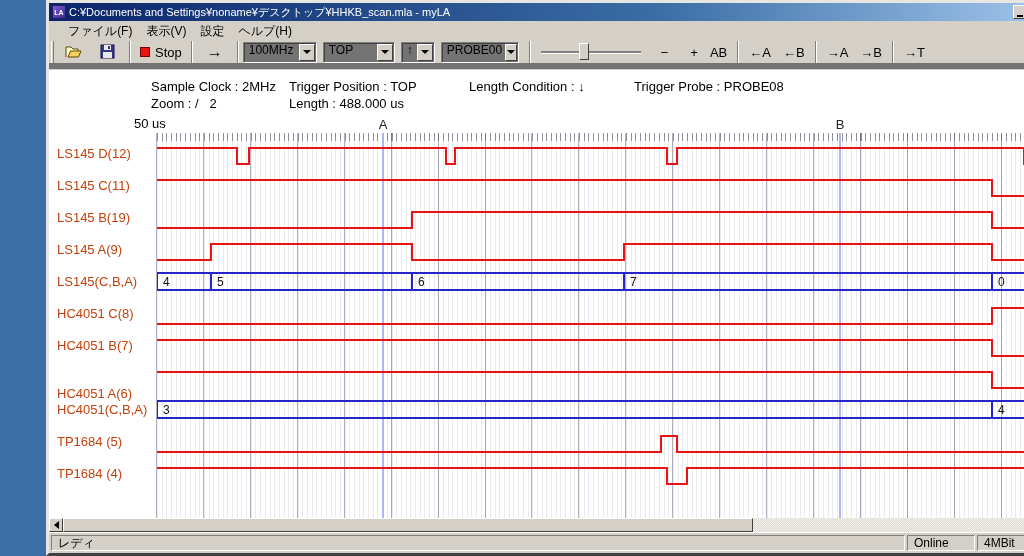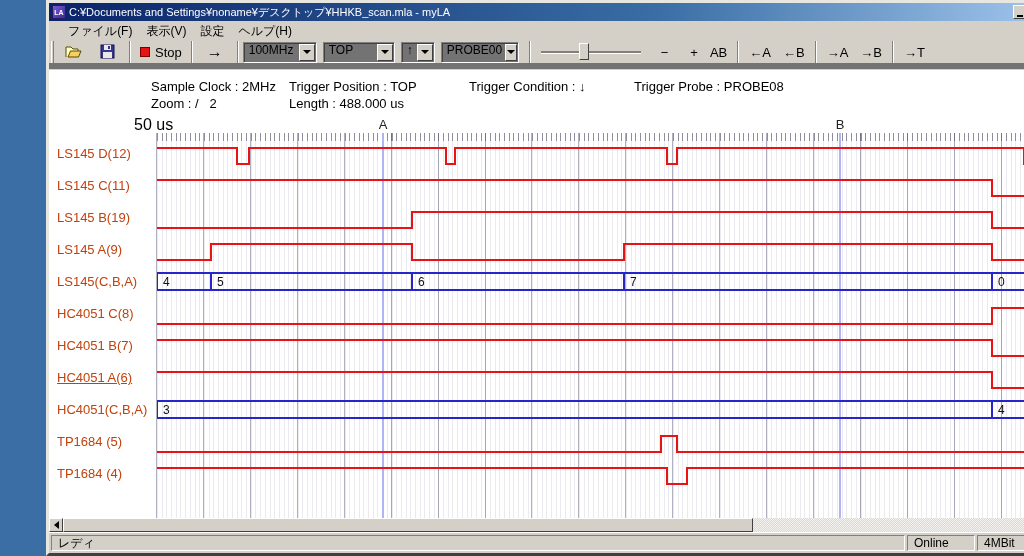--- a/index.html
+++ b/index.html
@@ -41,21 +41,21 @@
   .combo .drop i{width:0;height:0;border:4px solid transparent;border-top:4px solid #000;margin-top:4px;}
   .slider{position:relative;width:100px;height:20px;margin:0 6px;}
   .slider .track{position:absolute;left:0;right:0;top:9px;height:3px;background:#808080;
     border-bottom:1px solid #fff;}
   .slider .thumb{position:absolute;top:1px;width:10px;height:17px;background:#d4d0c8;
     border:1px solid;border-color:#fff #404040 #404040 #fff;}
   .flatbtn{font-size:13px;padding:3px 6px;color:#000;white-space:nowrap;}
   
   .client{position:absolute;left:0;top:67px;right:0;height:448px;background:#fff;overflow:hidden;}
   .info-line{position:absolute;font-size:13px;color:#000;white-space:pre;}
-  .timebase-label{position:absolute;left:85px;top:110px;font-size:16px;}
+  .timebase-label{position:absolute;left:85px;top:110px;font-size:13px;}
   .ch-label{position:absolute;left:8px;font-size:13px;color:#c2410c;white-space:nowrap;}
   .grid{position:absolute;left:105px;top:63px;width:914px;height:388px;
     background-image:
       repeating-linear-gradient(to right, rgba(110,110,140,0.55) 0 1px, transparent 1px 46.93px),
       repeating-linear-gradient(to right, rgba(90,90,130,0.13) 0 1px, transparent 1px 4.69px);
     background-position:2px 0,3px 0;}
   .tickband{position:absolute;left:105px;top:63px;width:914px;height:8px;
     background-image:repeating-linear-gradient(to right, rgba(80,80,100,0.6) 0 1px, transparent 1px 4.69px);
     background-position:3px 0;}
   .marker-line{position:absolute;top:63px;height:388px;width:2px;background:#aeb5f2;}
@@ -178,41 +178,41 @@
     <span class="flatbtn">→B</span>
     <div class="tb-sep"></div>
     <span class="flatbtn">→T</span>
   </div>
 
   <div class="client">
     <span class="info-line" style="left:102px;top:9px">Sample Clock : 2MHz</span>
     <span class="info-line" style="left:102px;top:26px">Zoom : /   2</span>
     <span class="info-line" style="left:240px;top:9px">Trigger Position : TOP</span>
     <span class="info-line" style="left:240px;top:26px">Length : 488.000 us</span>
-    <span class="info-line" style="left:420px;top:9px">Trigger Condition : ↓</span>
+    <span class="info-line" style="left:420px;top:9px">Length Condition : ↓</span>
     <span class="info-line" style="left:585px;top:9px">Trigger Probe : PROBE08</span>
     <span class="timebase-label" style="top:46px">50 us</span>
 
     <div class="grid"></div>
     <div class="tickband"></div>
     <div id="markers">
         <div class="marker-line" style="left: 333px;"></div>
         <div class="marker-label" style="left: 324px;">A</div>
         <div class="marker-line" style="left: 790px;"></div>
         <div class="marker-label" style="left: 781px;">B</div>
       </div>
     <div id="ch-labels">
         <div class="ch-label" style="top: 76px;">LS145 D(12)</div>
         <div class="ch-label" style="top: 108px;">LS145 C(11)</div>
         <div class="ch-label" style="top: 140px;">LS145 B(19)</div>
         <div class="ch-label" style="top: 172px;">LS145 A(9)</div>
         <div class="ch-label" style="top: 204px;">LS145(C,B,A)</div>
         <div class="ch-label" style="top: 236px;">HC4051 C(8)</div>
         <div class="ch-label" style="top: 268px;">HC4051 B(7)</div>
-        <div class="ch-label" style="top: 300px; text-decoration: underline;">HC4051 A(6)</div>
+        <div class="ch-label" style="top: 316px;">HC4051 A(6)</div>
         <div class="ch-label" style="top: 332px;">HC4051(C,B,A)</div>
         <div class="ch-label" style="top: 364px;">TP1684 (5)</div>
         <div class="ch-label" style="top: 396px;">TP1684 (4)</div>
       </div>
     <svg id="wave-svg" width="907" height="388" viewBox="0 0 907 388" shape-rendering="crispEdges" style="left: 108px; top: 63px;">
         <path d="M0 15 H80 V31 H92 V15 H289 V31 H298 V15 H510 V31 H520 V15 H867 V31 H879 V15 H907" fill="none" stroke="#e81414" stroke-width="2"></path>
         <path d="M0 47 H835 V63 H907" fill="none" stroke="#e81414" stroke-width="2"></path>
         <path d="M0 95 H255 V79 H835 V95 H907" fill="none" stroke="#e81414" stroke-width="2"></path>
         <path d="M0 127 H54 V111 H255 V127 H467 V111 H835 V127 H907" fill="none" stroke="#e81414" stroke-width="2"></path>
         <path d="M0 140 H907" fill="none" stroke="#2525c8" stroke-width="2"></path>

